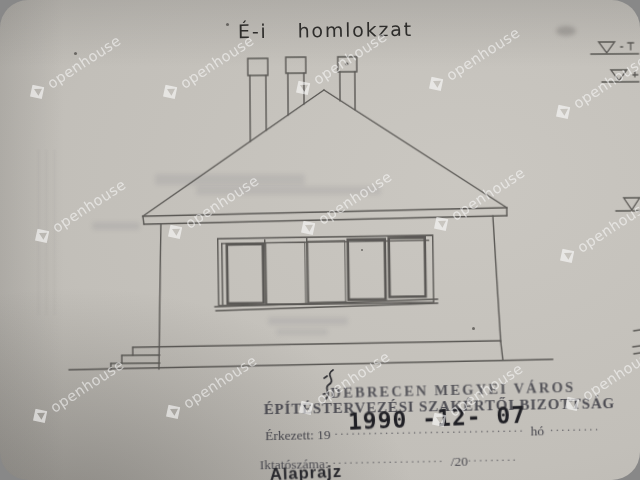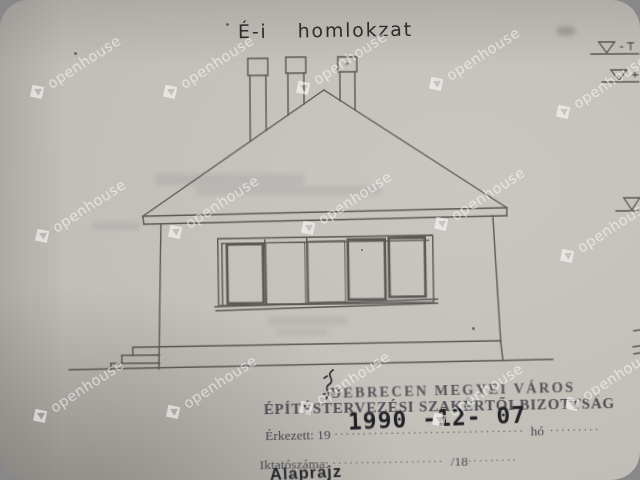--- a/index.html
+++ b/index.html
@@ -156,21 +156,21 @@
   <div class="title"><span>É-i</span><span class="gap"></span><span>homlokzat</span></div>
 
   <div class="stamp">
     <svg class="squiggle" width="20" height="34" viewBox="0 0 20 34">
       <path d="M13,2 C4,7 17,12 8,17 C3,21 12,25 5,31 M4,10 l3,-2 M3,26 l4,-1" stroke="#2f2f33" stroke-width="1.7" fill="none" stroke-linecap="round"></path>
     </svg>
     <div class="ln s1">DEBRECEN MEGYEI VÁROS</div>
     <div class="ln s2">ÉPÍTÉSTERVEZÉSI SZAKÉRTŐI BIZOTTSÁG</div>
     <div class="ln row3"><span>Érkezett: 19</span><span class="dots d1">..................................</span><span>hó</span><span class="dots d2">.........</span></div>
     <div class="ln date">1990 -12- 07</div>
-    <div class="ln row4"><span>Iktatószáma:</span><span class="dots d3">....................</span><span>/18</span><span class="dots d4">.........</span></div>
+    <div class="ln row4"><span>Iktatószáma:</span><span class="dots d3">....................</span><span>/20</span><span class="dots d4">.........</span></div>
     <div class="ln doctype">Alaprajz</div>
   </div>
 
   <div id="wm-layer">
       <div class="wm" style="left: 30px; top: 88px;">
         <svg class="wm-logo" viewBox="0 0 16 16">
           <path fill-rule="evenodd" d="M8 0 L16 8 L8 16 L0 8 Z M13.5 8 L7 4.2 L7 11.8 Z"></path>
         </svg>
         <span class="wm-text">openhouse</span>
       </div>

